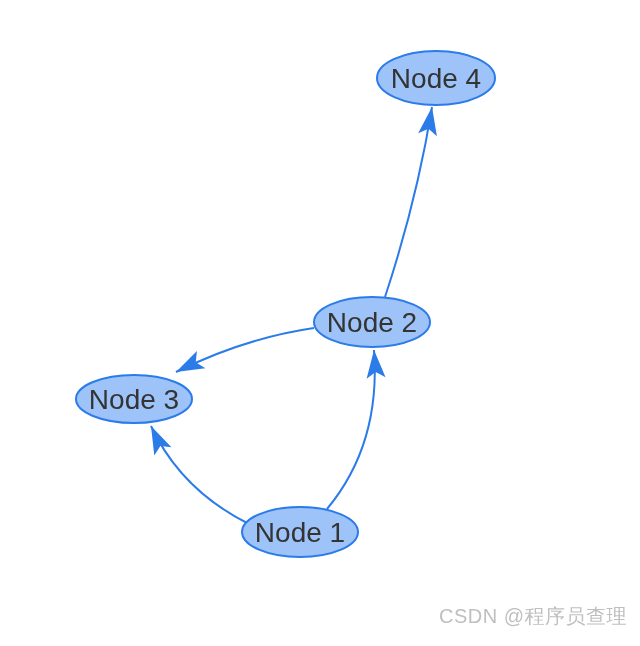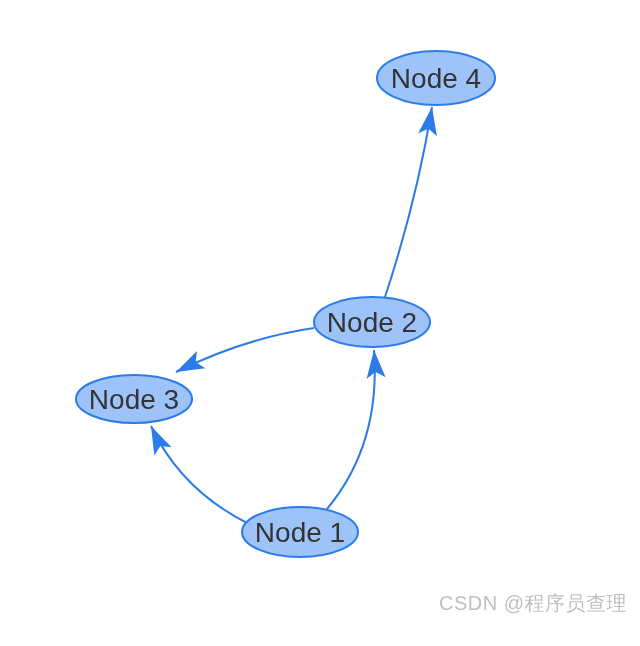--- a/index.html
+++ b/index.html
@@ -29,21 +29,21 @@
     stroke-width: 2px;
   }
   .node-label {
     font-family: "Liberation Sans", "DejaVu Sans", sans-serif;
     font-size: 28px;
     text-anchor: middle;
   }
   .watermark {
     position: absolute;
     right: 13px;
-    bottom: 29px;
+    bottom: 16px;
     font-size: 20px;
     letter-spacing: 0.5px;
     text-shadow: 1px 1px 0 #ffffff;
     user-select: none;
     white-space: nowrap;
   }
 </style>
 </head>
 <body>
 

